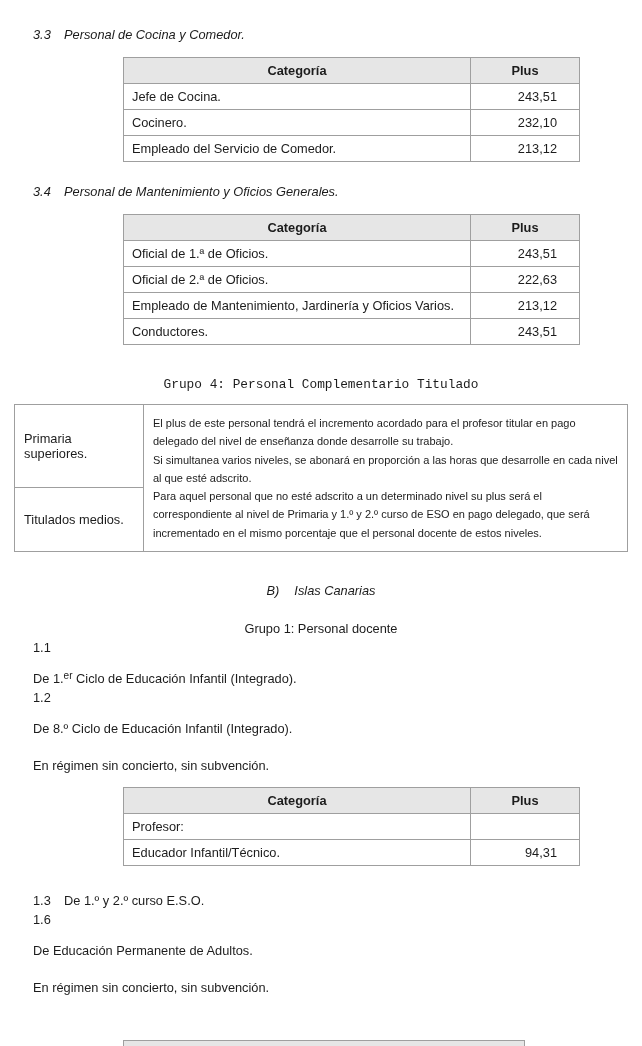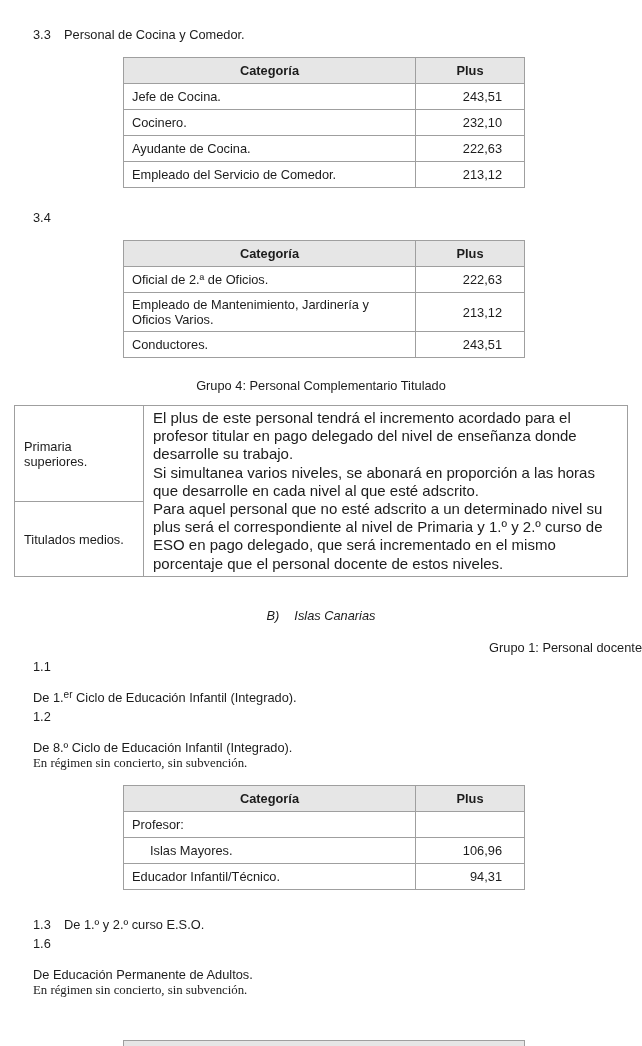--- a/index.html
+++ b/index.html
@@ -6,50 +6,50 @@
   body {
     width:642px; height:1046px; overflow:hidden; position:relative;
     background:#ffffff; color:#1c1c1c;
     font-family:"Liberation Sans", sans-serif; font-size:12.8px;
   }
   .page { position:relative; width:642px; height:1046px; padding-top:27px; box-sizing:border-box; }
 
   
   .item { display:flex; margin-left:33px; line-height:15px; }
   .item .num { width:31px; flex:0 0 31px; }
-  .sec-heading { margin-bottom:15px; }
+  .sec-heading { margin-bottom:15px;font-style:italic; }
   sup.ord { font-size:10px; vertical-align:4px; line-height:0; }
 
   
-  table.data { border-collapse:collapse; margin-left:123px; width:402px; table-layout:fixed; }
+  table.data { border-collapse:collapse; margin-left:123px; width:457px; table-layout:fixed; }
   table.data th, table.data td { border:1px solid #9f9f9f; padding:4px 8px; height:17px; }
   table.data th { background:#e6e6e6; font-weight:bold; text-align:center; }
   table.data th.plus-col, table.data td.plus-cell { width:92px; }
   table.data td.plus-cell { text-align:right; padding-right:22px; }
   table.data td.indent { padding-left:26px; }
 
   .center { text-align:center; }
   .italic { font-style:italic; }
   .gap { display:inline-block; width:15px; }
 
   
   table.g4 { border-collapse:collapse; margin-left:14px; width:614px; table-layout:fixed; margin-top:12px; }
   table.g4 td { border:1px solid #9f9f9f; padding:3px 9px; vertical-align:middle; }
   td.g4-label { width:110px; }
-  td.g4-text { line-height:18.2px; font-size:15px; padding-top:5px; padding-bottom:5px; }
+  td.g4-text { line-height:18.2px; font-size:11px; padding-top:5px; padding-bottom:5px; }
   td.g4-text p { margin:0; }
   tr.g4-r1 { height:83px; }
   tr.g4-r2 { height:64px; }
 
   .mt-sec { margin-top:22px;align-items:center; }
-  .g4-heading { margin-top:20px; }
+  .g4-heading { margin-top:32px;font-family:Liberation Mono, monospace; }
   .b-heading { margin-top:31px; }
-  .g1-heading { margin-top:17px;text-align:right; }
+  .g1-heading { margin-top:23px; }
   .mt-item { margin-top:4px;flex-direction:column; }
-  .regimen { margin-left:33px; line-height:15px; margin-top:1px;font-family:Liberation Serif, serif; }
+  .regimen { margin-left:33px; line-height:15px; margin-top:22px; }
   .canarias-table { margin-top:14px; }
   .after-table { margin-top:27px; }
 
   
   .partial-table-top {
     position:absolute; left:123px; top:1040px; width:400px; height:6px;
     background:#e6e6e6; border:1px solid #9f9f9f; border-bottom:none;
   }
 </style>
 </head>
@@ -72,42 +72,43 @@
     <tbody>
       <tr>
         <td>Jefe de Cocina.</td>
         <td class="plus-cell">243,51</td>
       </tr>
       <tr>
         <td>Cocinero.</td>
         <td class="plus-cell">232,10</td>
       </tr>
       <tr>
-        <td>Ayudante de Cocina.</td>
-        <td class="plus-cell">222,63</td>
-      </tr>
-      <tr>
         <td>Empleado del Servicio de Comedor.</td>
         <td class="plus-cell">213,12</td>
       </tr>
     </tbody>
   </table>
 
   <div class="item sec-heading mt-sec">
     <span class="num">3.4</span>
+    <span>Personal de Mantenimiento y Oficios Generales.</span>
   </div>
 
   <table class="data">
     <thead>
       <tr>
         <th>Categoría</th>
         <th class="plus-col">Plus</th>
       </tr>
     </thead>
     <tbody>
+      <tr>
+        <td>Oficial de 1.ª de Oficios.</td>
+        <td class="plus-cell">243,51</td>
+      </tr>
       <tr>
         <td>Oficial de 2.ª de Oficios.</td>
         <td class="plus-cell">222,63</td>
       </tr>
       <tr>
         <td>Empleado de Mantenimiento, Jardinería y Oficios Varios.</td>
         <td class="plus-cell">213,12</td>
       </tr>
       <tr>
         <td>Conductores.</td>
@@ -158,24 +159,20 @@
         <th>Categoría</th>
         <th class="plus-col">Plus</th>
       </tr>
     </thead>
     <tbody>
       <tr>
         <td>Profesor:</td>
         <td class="plus-cell"></td>
       </tr>
       <tr>
-        <td class="indent">Islas Mayores.</td>
-        <td class="plus-cell">106,96</td>
-      </tr>
-      <tr>
         <td>Educador Infantil/Técnico.</td>
         <td class="plus-cell">94,31</td>
       </tr>
     </tbody>
   </table>
 
   <div class="item after-table">
     <span class="num">1.3</span>
     <span>De 1.º y 2.º curso E.S.O.</span>
   </div>

